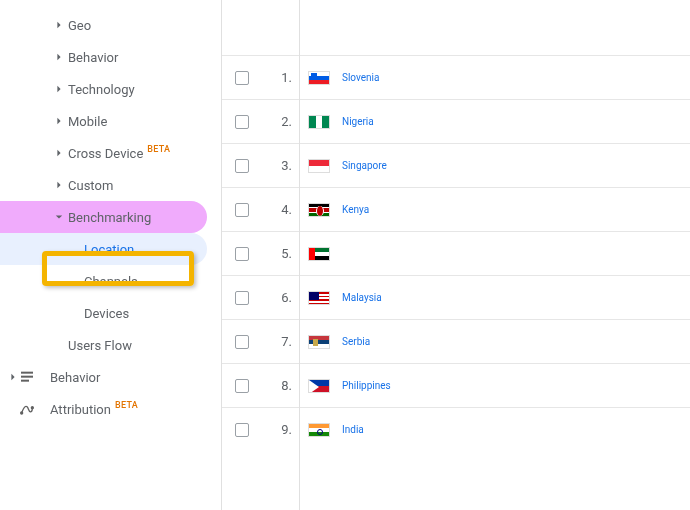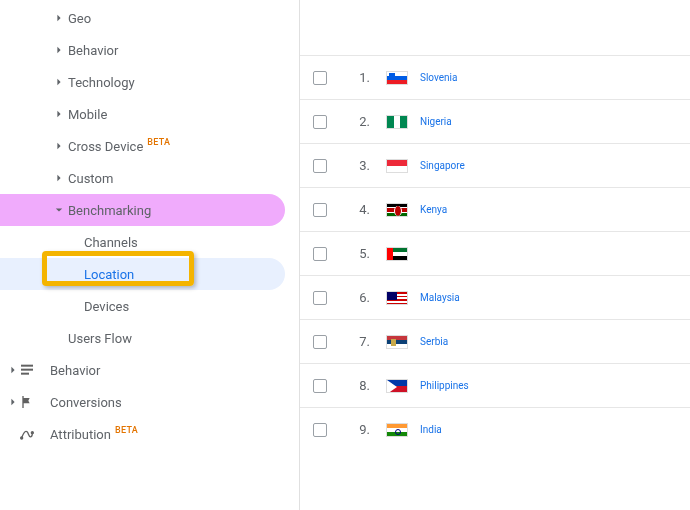--- a/index.html
+++ b/index.html
@@ -7,23 +7,23 @@
       font-family: Roboto, "Helvetica Neue", Arial, sans-serif;
       font-size: 13px;
       color: #3c4043;
       background: #fff;
       width: 690px;
       height: 510px;
       overflow: hidden;
     }
     .layout { display: flex; height: 100%; }
     .sidebar {
-      width: 300px;
+      width: 222px;
       border-right: 1px solid #e0e0e0;
-      padding-top: 2px;
+      padding-top: 9px;
       position: relative;
     }
     .nav-item {
       display: flex;
       align-items: center;
       height: 32px;
       cursor: pointer;
       color: #5f6368;
       font-size: 13px;
     }
@@ -203,25 +203,25 @@
       </div>
 
     <div class="nav-item level-2 expanded">
       <span class="caret">
           <svg viewBox="0 0 10 10">
             <path d="M1 3 L5 7 L9 3 Z"></path>
           </svg>
         </span>
       <span>Benchmarking</span>
     </div>
+    <div class="nav-item level-3 selected">
+      <span>Location</span>
+    </div>
     <div class="nav-item level-3">
       <span>Channels</span>
-    </div>
-    <div class="nav-item level-3 selected">
-      <span>Location</span>
     </div>
     <div class="nav-item level-3">
       <span>Devices</span>
     </div>
 
     <div class="nav-item level-2" style="padding-left:68px;">
       <span>Users Flow</span>
     </div>
 
     <div id="l1-sections">
@@ -232,33 +232,20 @@
             </svg>
           </span>
           <span class="nav-icon">
             <svg width="16" height="16" viewBox="0 0 24 24" fill="#616161">
               <rect x="3" y="4" width="18" height="3"></rect>
               <rect x="3" y="10" width="18" height="3"></rect>
               <rect x="3" y="16" width="12" height="3"></rect>
             </svg>
           </span>
           <span>Behavior</span>
-        </div>
-        <div class="nav-item level-1">
-          <span class="caret">
-            <svg viewBox="0 0 10 10">
-              <path d="M3 1 L7 5 L3 9 Z"></path>
-            </svg>
-          </span>
-          <span class="nav-icon">
-            <svg width="16" height="16" viewBox="0 0 24 24" fill="#616161">
-              <path d="M5 3v18h2v-7h9l-2-4 2-4H7V3z"></path>
-            </svg>
-          </span>
-          <span>Conversions</span>
         </div>
         <div class="nav-item level-1">
           <span class="caret"></span>
           <span class="nav-icon">
             <svg width="16" height="16" viewBox="0 0 24 24" fill="none" stroke="#616161" stroke-width="2">
               <path d="M4 18 C 8 6, 12 6, 14 12 C 16 18, 20 18, 20 10"></path>
               <circle cx="4" cy="18" r="1.5" fill="#616161"></circle>
               <circle cx="20" cy="10" r="1.5" fill="#616161"></circle>
             </svg>
           </span>

